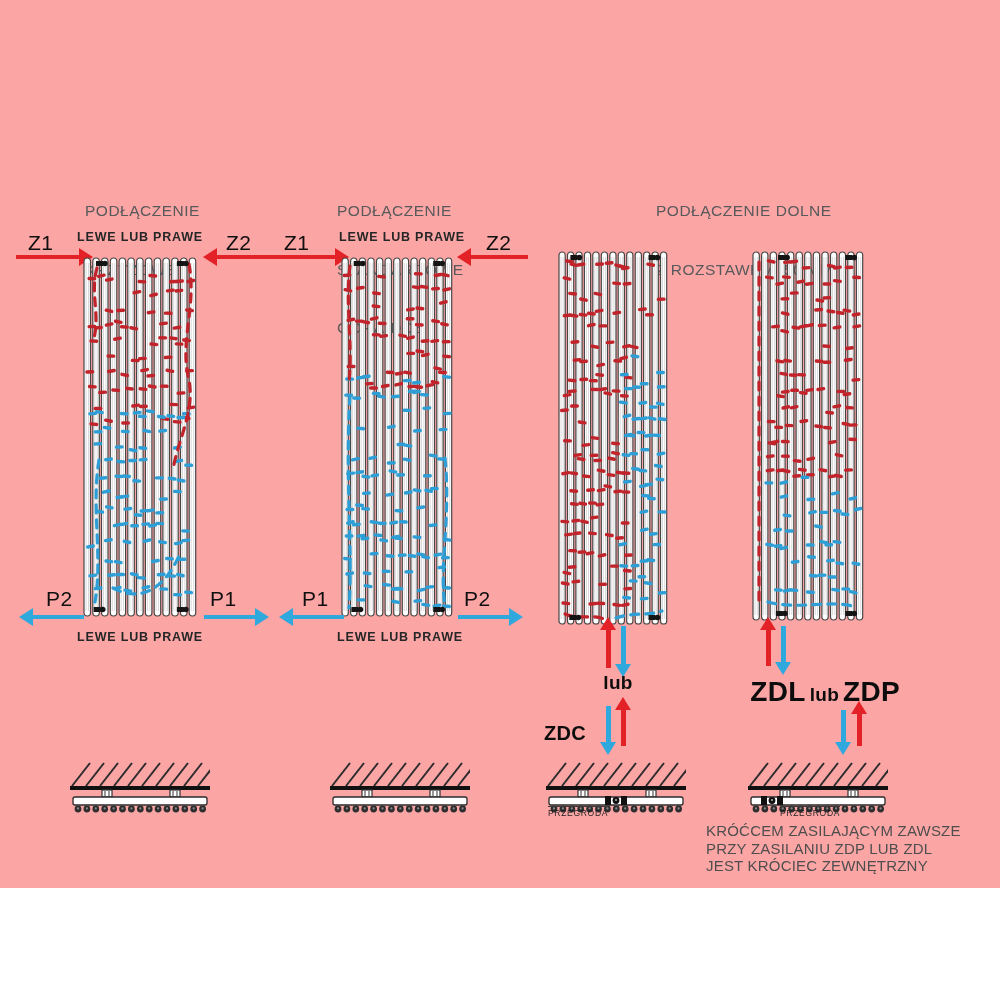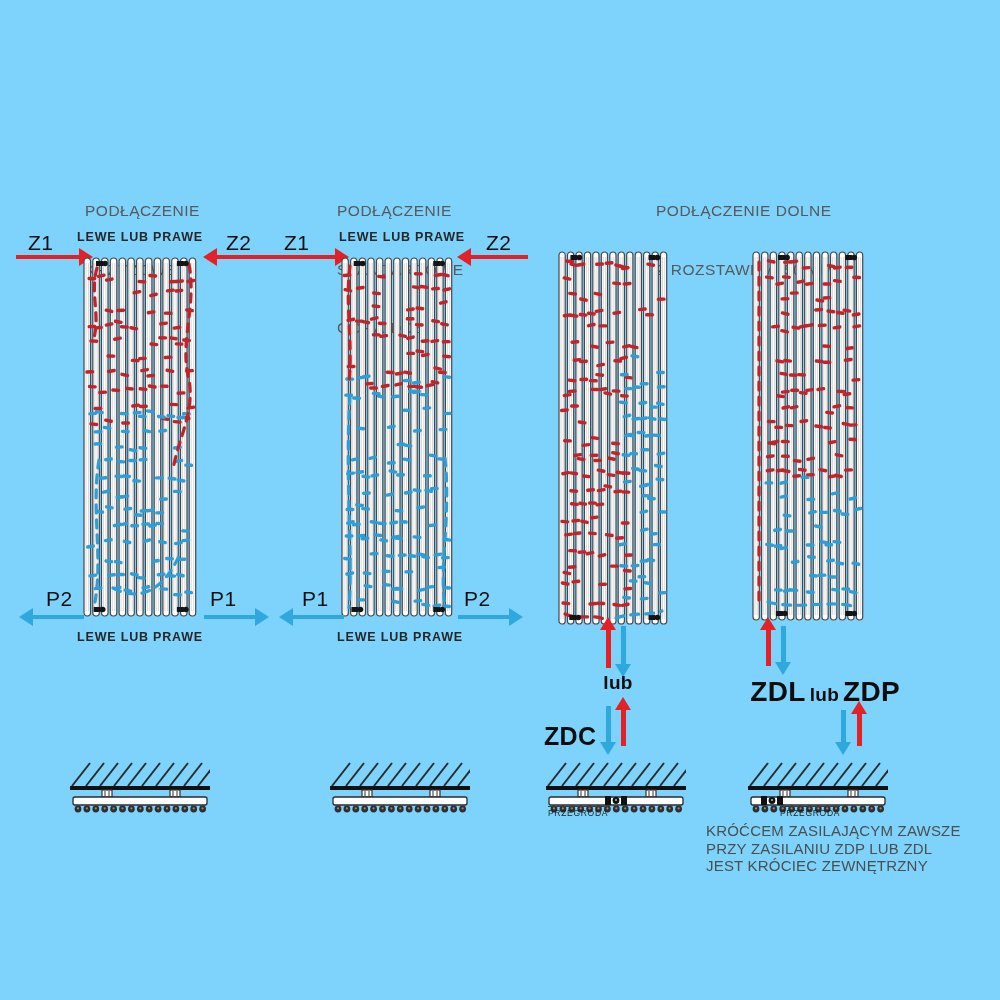--- a/index.html
+++ b/index.html
@@ -1,35 +1,35 @@
 <!DOCTYPE html>
 <html style="--red: #e32228; --blue: #2fa8de;"><head>
 <meta charset="utf-8">
 <style>
   html,body{margin:0;padding:0;background:#ffffff;}
-  .canvas{position:relative;width:1000px;height:1000px;background:#7dd3fc;overflow:hidden;
+  .canvas{position:relative;width:1000px;height:888px;background:#fca5a5;overflow:hidden;
           font-family:"Liberation Sans", sans-serif;}
   .hdr{position:absolute;font-size:15.5px;color:#58595b;letter-spacing:.5px;line-height:19.5px;white-space:pre-wrap;}
   .lewe{position:absolute;font-size:12.5px;font-weight:600;color:#262626;letter-spacing:.8px;text-align:center;}
   .zp{position:absolute;font-weight:400;font-size:21px;color:#0f0f0f;letter-spacing:.5px;}
   .harrow{position:absolute;height:4px;background:currentColor;}
   .harrow.right::after{content:"";position:absolute;right:-13px;top:50%;transform:translateY(-50%);
       border:9px solid transparent;border-right:0;border-left:14px solid currentColor;}
   .harrow.left::before{content:"";position:absolute;left:-13px;top:50%;transform:translateY(-50%);
       border:9px solid transparent;border-left:0;border-right:14px solid currentColor;}
   .varrow{position:absolute;width:4.5px;background:currentColor;}
   .varrow.up::before{content:"";position:absolute;top:-12px;left:50%;transform:translateX(-50%);
       border:8px solid transparent;border-top:0;border-bottom:13px solid currentColor;}
   .varrow.down::after{content:"";position:absolute;bottom:-12px;left:50%;transform:translateX(-50%);
       border:8px solid transparent;border-bottom:0;border-top:13px solid currentColor;}
   .red{color:var(--red,#e32228);}
   .blue{color:var(--blue,#2fa8de);}
   .biglbl{position:absolute;font-weight:700;color:#0d0d0d;letter-spacing:.3px;}
   .lub{font-size:19px;text-align:center;}
-  .zdc{font-size:25px;}
+  .zdc{font-size:20px;}
   .zdlzdp{font-size:28px;text-align:right;white-space:nowrap;}
   .zdlzdp .small{font-size:19px;padding:0 4px;}
   .note{position:absolute;font-size:15px;color:#4e4e4e;line-height:17.5px;letter-spacing:.2px;}
   .przegroda{position:absolute;font-size:8.5px;color:#1f1f1f;letter-spacing:.7px;
       border-top:1.2px solid #3c3c3c;padding-top:1px;}
   svg.rad,svg.brk{position:absolute;}
 </style>
 </head>
 <body>
 

